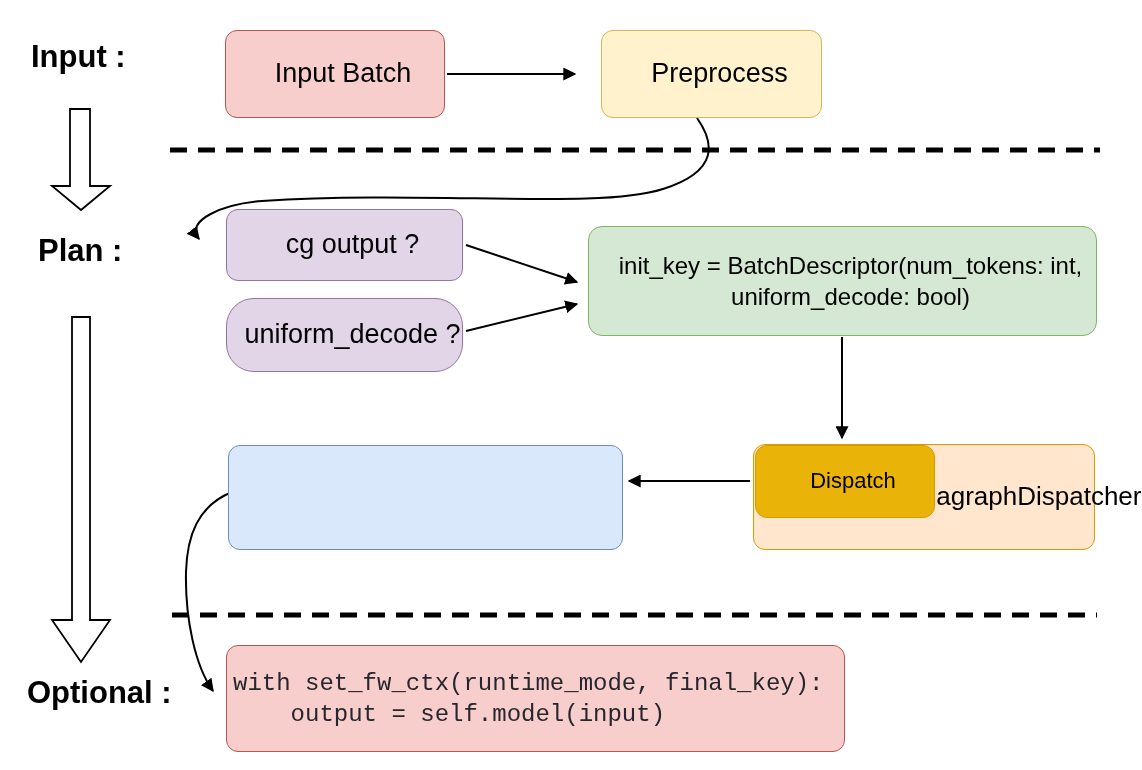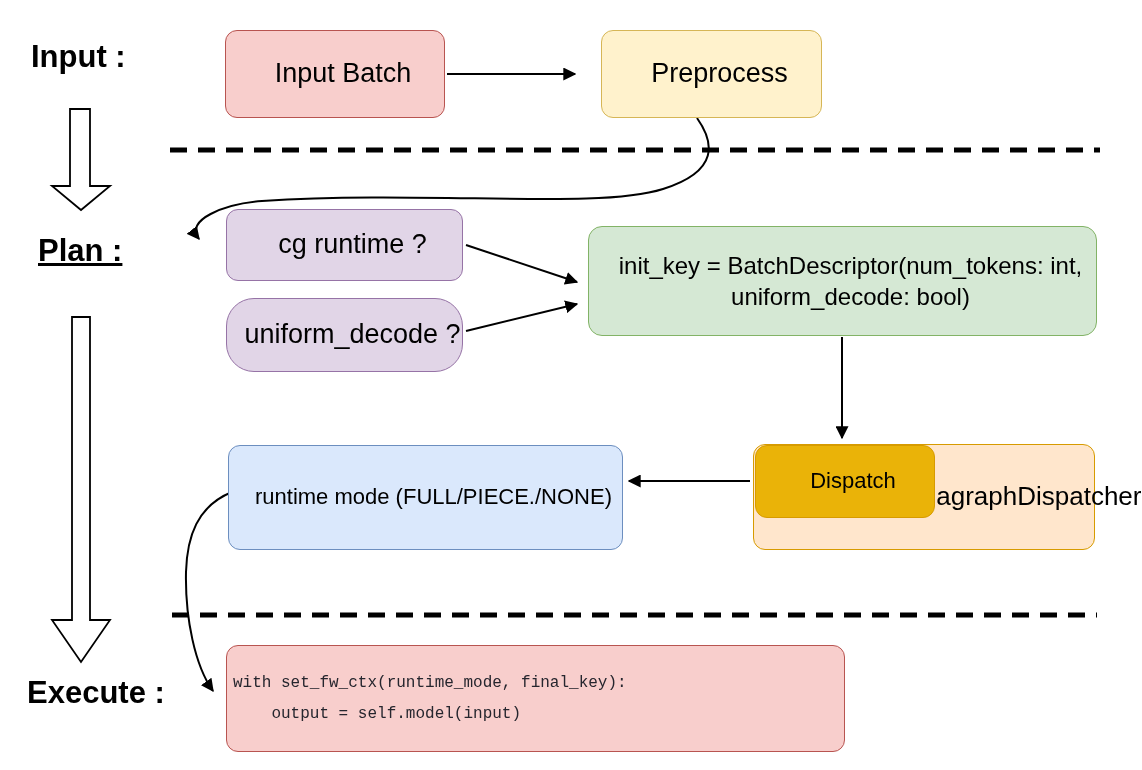--- a/index.html
+++ b/index.html
@@ -34,21 +34,21 @@
     color:#000;
     z-index:2;
     white-space:nowrap;
   }
   .fs27{font-size:27px;}
   .fs26{font-size:26px;}
   .fs24{font-size:24px;border-radius:14px;}
   .fs22{font-size:22px;}
   .code{
     font-family:"Liberation Mono","DejaVu Sans Mono",monospace;
-    font-size:16px;
+    font-size:24px;
     line-height:31px;
     color:#26262e;
     align-items:flex-start;
     text-align:left;
     justify-content:center;
     padding-left:6px;
   }
   .code div{white-space:pre;}
   .cud-label{
     position:absolute;
@@ -82,33 +82,33 @@
     <path d="M447,74 L575,74" fill="none" stroke="#000" stroke-width="2" marker-end="url(#arrow)"></path>
     <path d="M697,118 C714,142 720,171 663,189 C597,210 430,190 262,201 C224,204 184,220 199,239" fill="none" stroke="#000" stroke-width="2" marker-end="url(#arrow)"></path>
     <path d="M466,245 L577,282" fill="none" stroke="#000" stroke-width="2" marker-end="url(#arrow)"></path>
     <path d="M466,331 L577,304" fill="none" stroke="#000" stroke-width="2" marker-end="url(#arrow)"></path>
     <path d="M842,337 L842,438" fill="none" stroke="#000" stroke-width="2" marker-end="url(#arrow)"></path>
     <path d="M750,481 L629,481" fill="none" stroke="#000" stroke-width="2" marker-end="url(#arrow)"></path>
     <path d="M232,492 C197,506 187,537 186,572 C185,618 195,666 213,691" fill="none" stroke="#000" stroke-width="2" marker-end="url(#arrow)"></path>
   </svg>
 
   <div class="stage-label" style="left:31px;top:39px;">Input :</div>
-  <div class="stage-label" style="left:38px;top:233px;text-decoration:underline;">Plan :</div>
-  <div class="stage-label" style="left:27px;top:675px;">Execute :</div>
+  <div class="stage-label" style="left:38px;top:233px;">Plan :</div>
+  <div class="stage-label" style="left:27px;top:675px;">Optional :</div>
 
   <div class="node fs27" style="left: 225px; top: 30px; width: 220px; height: 88px; background: rgb(248, 206, 204); border-color: rgb(184, 84, 80);">
     <div>Input Batch</div>
   </div>
 
   <div class="node fs27" style="left: 586px; top: 30px; width: 221px; height: 88px; background: rgb(255, 242, 204); border-color: rgb(214, 182, 86); margin-left: 15px;">
     <div>Preprocess</div>
   </div>
 
   <div class="node fs27" style="left: 226px; top: 209px; width: 237px; height: 72px; background: rgb(225, 213, 231); border-color: rgb(150, 115, 166);">
-    <div>cg runtime ?</div>
+    <div>cg output ?</div>
   </div>
 
   <div class="node fs27" style="left: 226px; top: 298px; width: 237px; height: 74px; background: rgb(225, 213, 231); border-color: rgb(150, 115, 166); border-radius: 28px;">
     <div>uniform_decode ?</div>
   </div>
 
   <div class="node fs24" style="left: 588px; top: 226px; width: 509px; height: 110px; background: rgb(213, 232, 212); border-color: rgb(130, 179, 102);">
     <div>init_key = BatchDescriptor(num_tokens: int,</div>
     <div>uniform_decode: bool)</div>
   </div>
@@ -118,21 +118,20 @@
   <div class="cud-label fs26" style="left:935px;top:444px;width:160px;height:106px;">
     <div>Cudagraph</div>
     <div>Dispatcher</div>
   </div>
 
   <div class="node fs22" style="left: 755px; top: 445px; width: 180px; height: 73px; z-index: 4; background: #eab308; border-color: rgb(215, 155, 0);">
     <div>Dispatch</div>
   </div>
 
   <div class="node fs22" style="left: 228px; top: 445px; width: 395px; height: 105px; background: rgb(218, 232, 252); border-color: rgb(108, 142, 191);">
-    <div>runtime mode (FULL/PIECE./NONE)</div>
   </div>
 
   <div class="node code" style="left: 226px; top: 645px; width: 619px; height: 107px; background: rgb(248, 206, 204); border-color: rgb(184, 84, 80);">
     <div>with set_fw_ctx(runtime_mode, final_key):</div>
     <div>    output = self.model(input)</div>
   </div>
 
 </div>
 
 </body></html>

